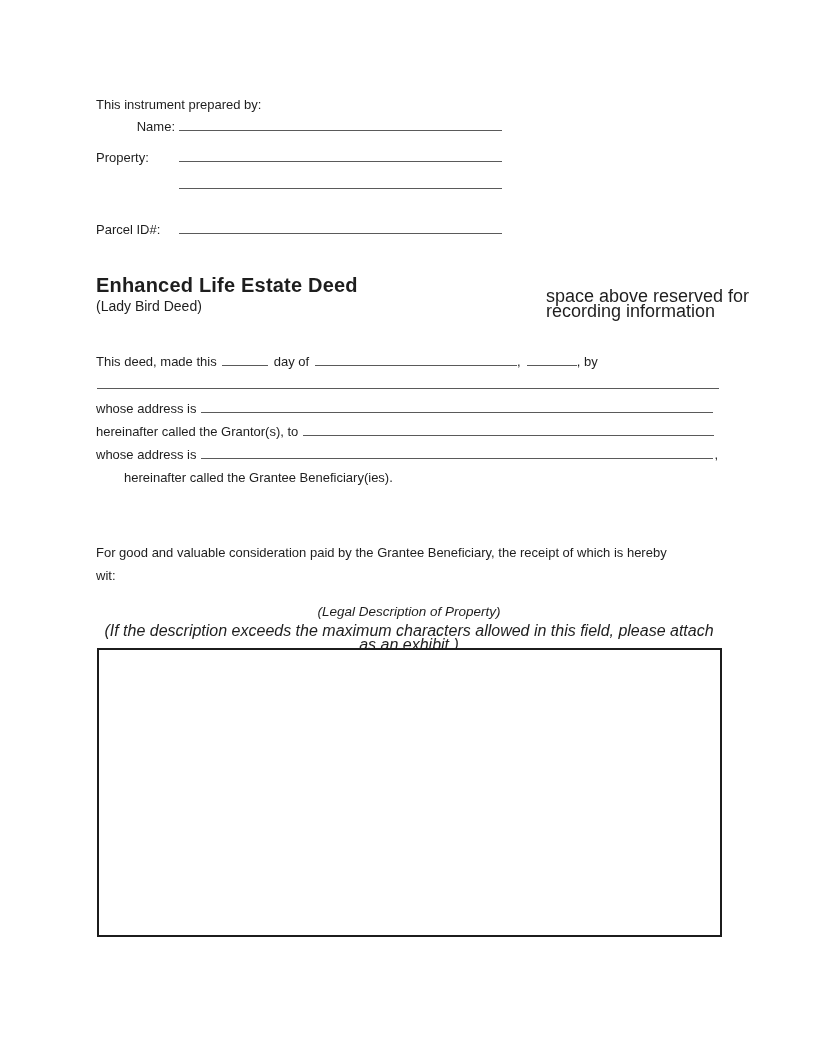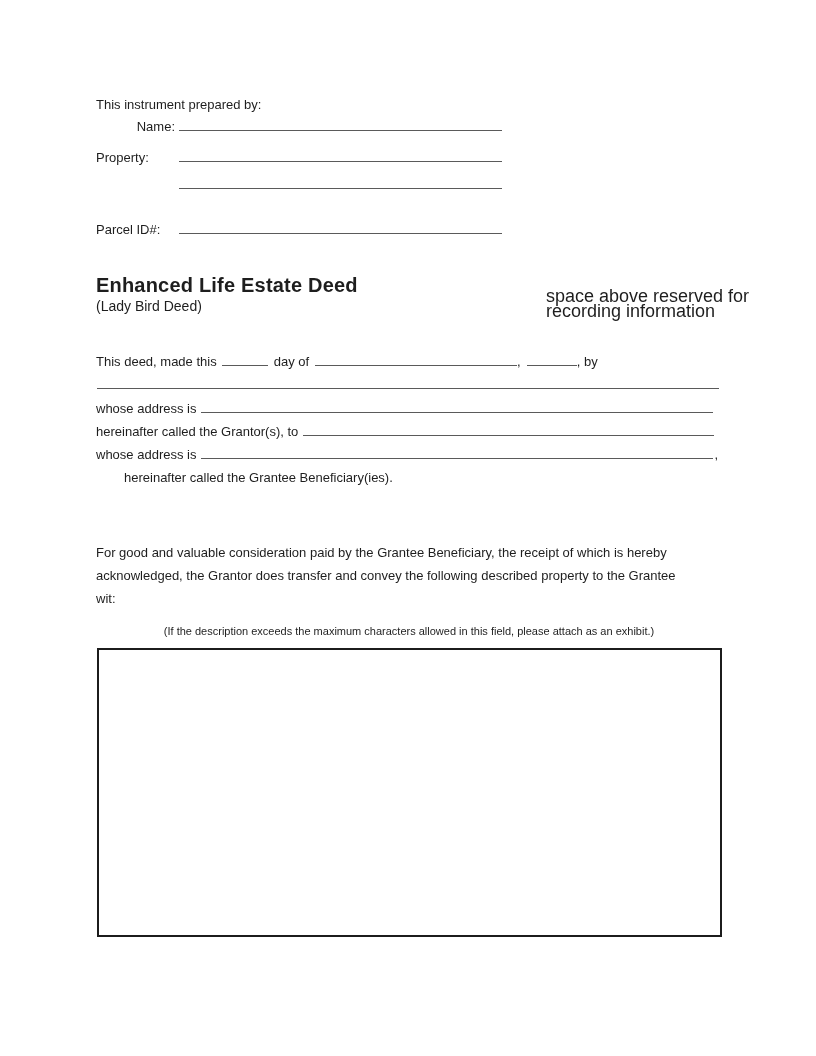--- a/index.html
+++ b/index.html
@@ -40,21 +40,21 @@
   .doc-title { font-size: 20px; font-weight: bold; line-height: 24px; letter-spacing: 0.2px; }
   .doc-subtitle { font-size: 14px; line-height: 15px; margin-top: 2px; }
   .recording-note { left: 546px; top: 289px; font-size: 18px; line-height: 15px; }
 
   .full-line { left: 97px; top: 376px; width: 622px; height: 13px; border-bottom: 1px solid #5a5a5a; }
 
   .para-line { line-height: 23px; white-space: nowrap; }
 
   .center-col { left: 96px; width: 626px; text-align: center; }
   .legal-caption { font-style: italic; font-size: 13.5px; line-height: 17px; }
-  .legal-note { font-size: 11px; line-height: 14px; }
+  .legal-note { font-style: italic; font-size: 16px; line-height: 14px; }
 
   .desc-box {
     left: 97px; top: 648px;
     width: 625px; height: 289px;
     border: 2px solid #1c1c1c;
     background: #ffffff;
   }
 </style>
 </head>
 <body>
@@ -108,22 +108,22 @@
   <div class="abs flexrow" style="left:96px; top:446px; width:622px;">
     <span>whose address is</span>
     <span class="bl"></span>
     <span class="tail">,</span>
   </div>
 
   <div class="abs row" style="left:103px; top:469px;margin-left:21px;">hereinafter called the Grantee Beneficiary(ies).</div>
 
   <div class="abs" style="left:96px; top:501px;margin-top:40px;">
     <div class="para-line">For good and valuable consideration paid by the Grantee Beneficiary, the receipt of which is hereby</div>
-    <div class="para-line">acknowledged, the Grantor does transfer and convey the following described property to the Grantee</div>
     <div class="para-line">wit:</div>
   </div>
 
+  <div class="abs center-col legal-caption" style="top:603px;">(Legal Description of Property)</div>
   <div class="abs center-col legal-note" style="top:624px;">(If the description exceeds the maximum characters allowed in this field, please attach as an exhibit.)</div>
 
   <div class="abs desc-box"></div>
 
 
 </div>
 
 </body></html>

